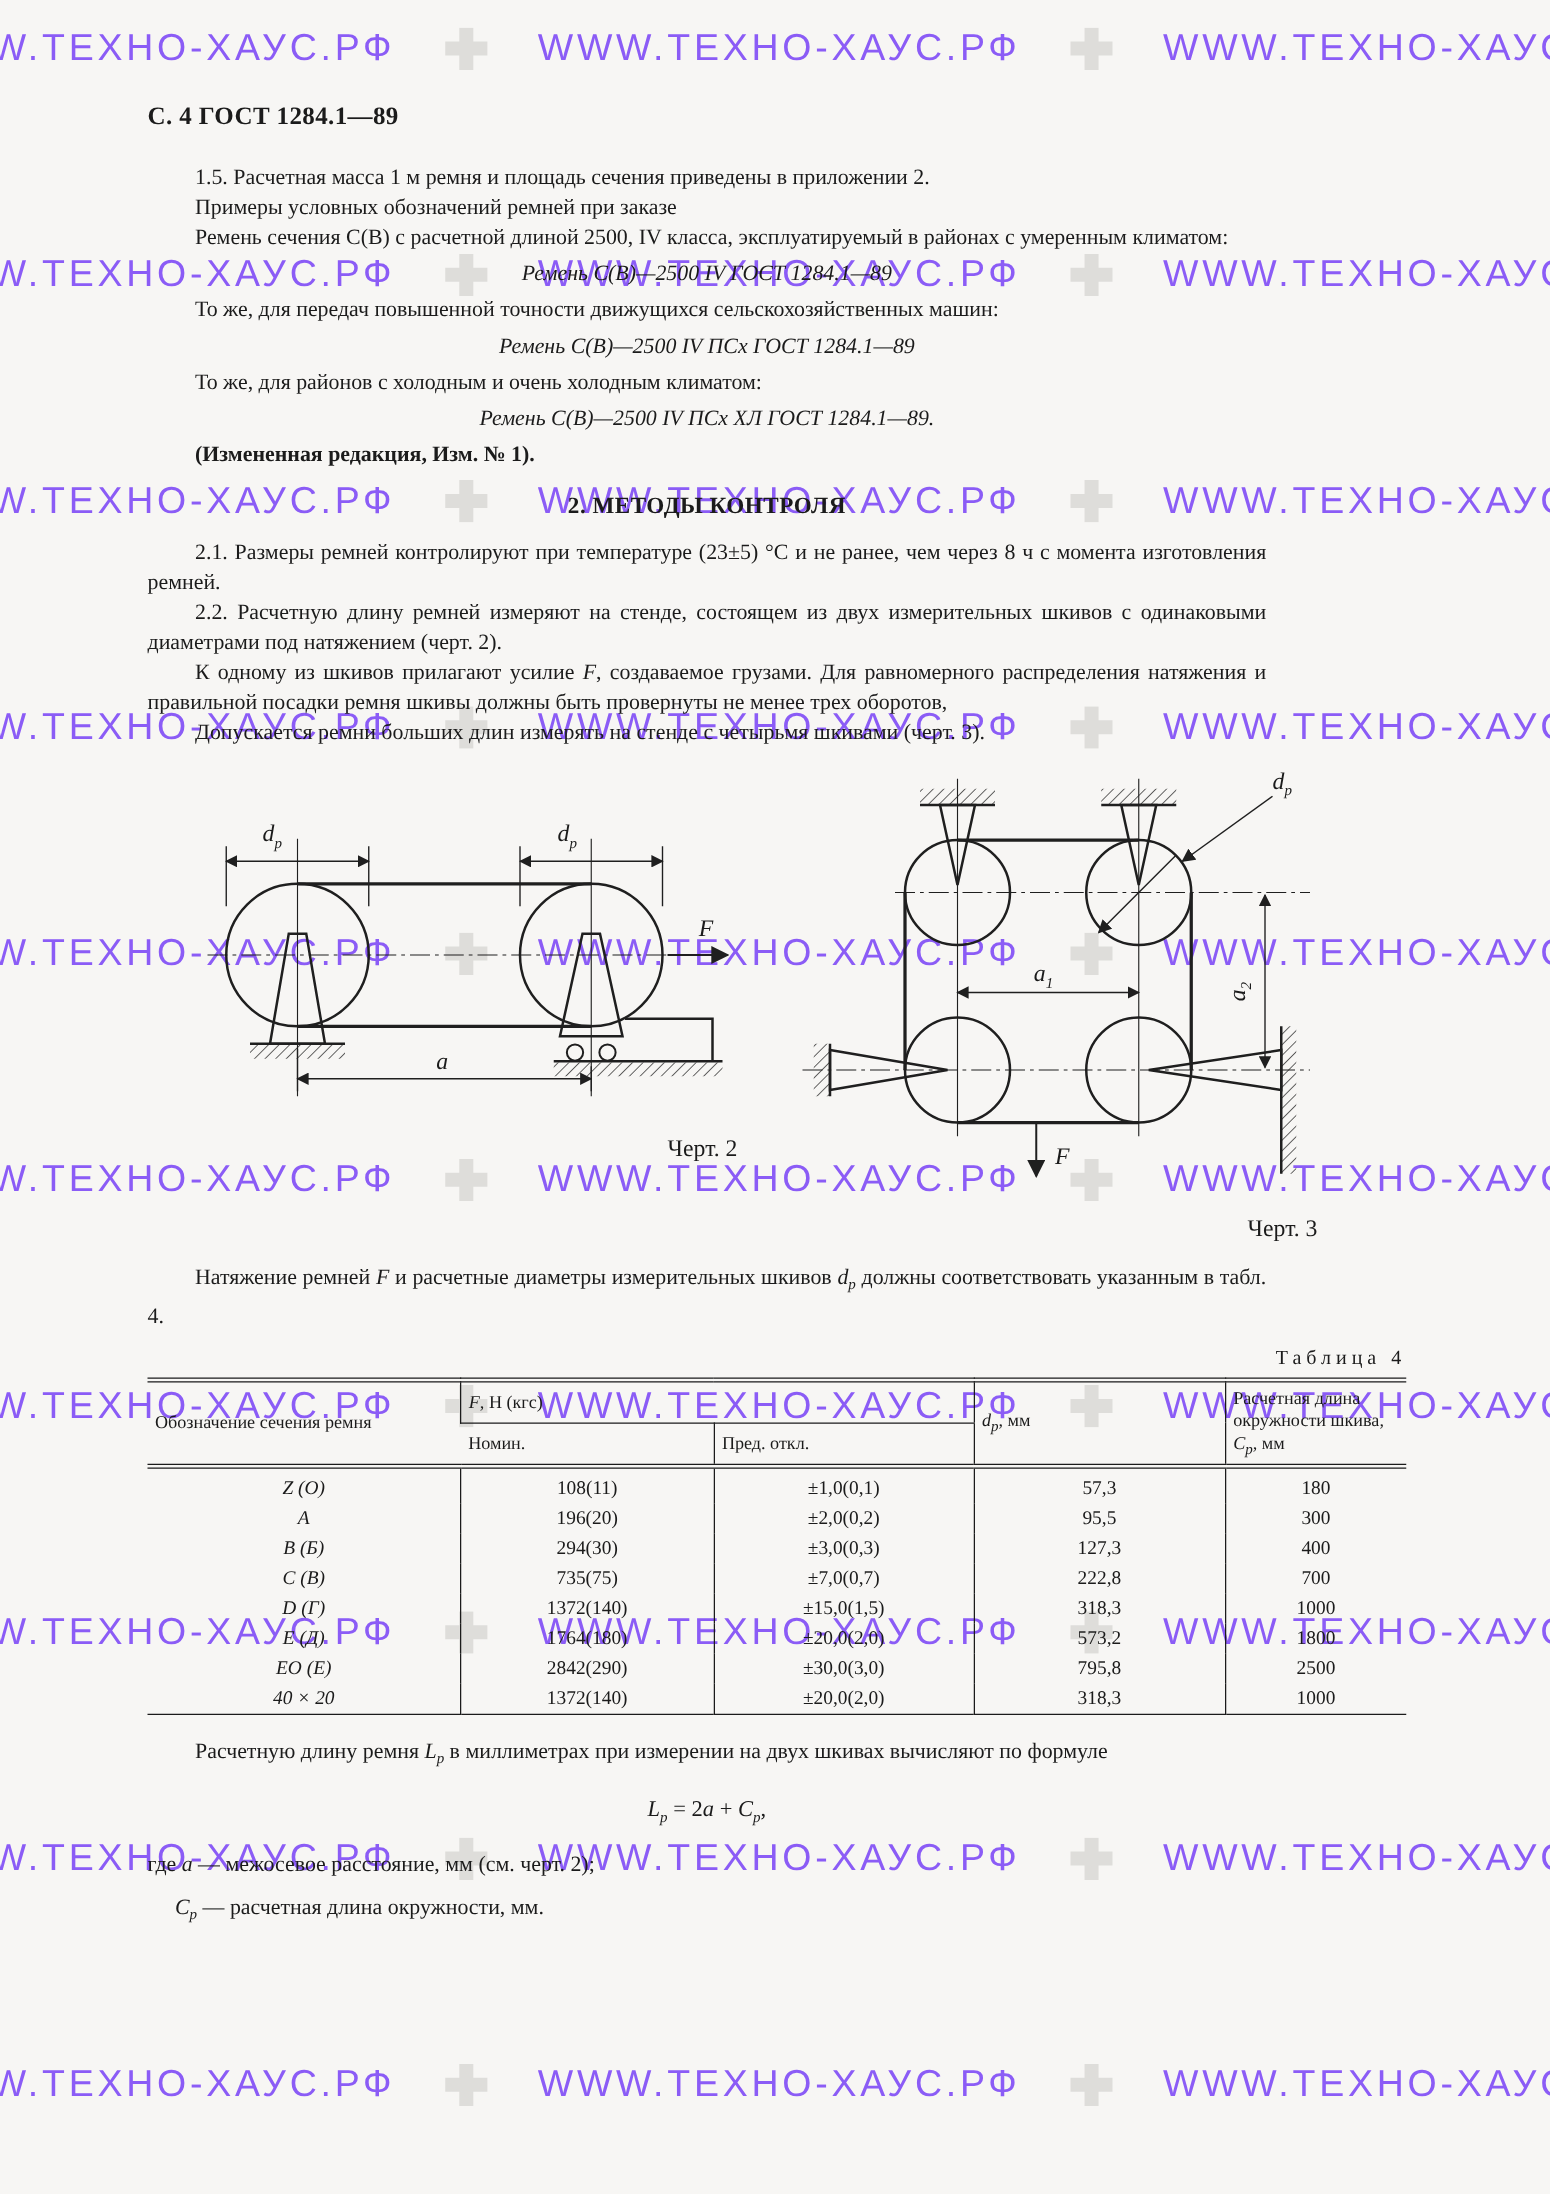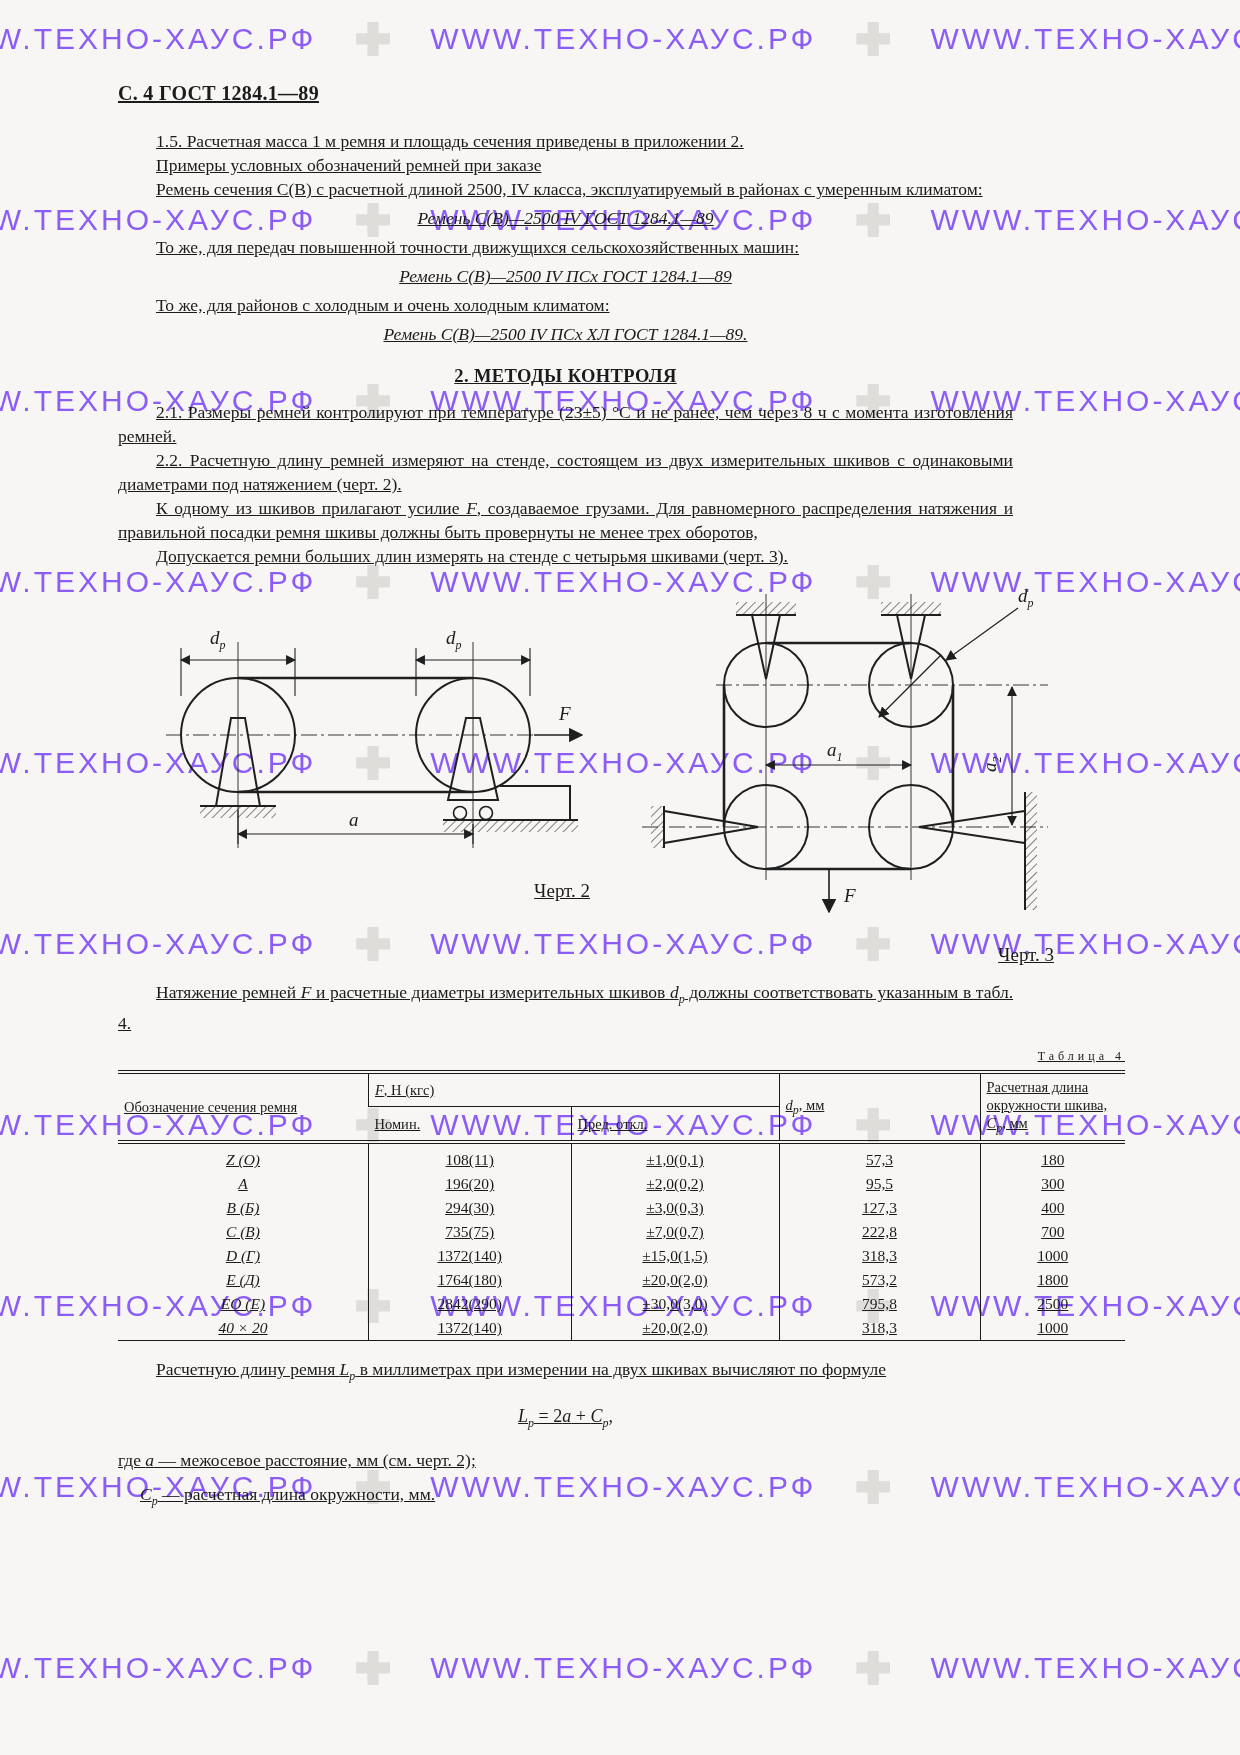--- a/index.html
+++ b/index.html
@@ -14,21 +14,21 @@
   .wm-row{position:absolute;left:-70px;display:flex;align-items:center;gap:40px;white-space:nowrap;}
   .wm-text{
     font-family:"Liberation Sans","DejaVu Sans",sans-serif;
     font-size:30px;letter-spacing:3px;color:#8b5cf6;font-weight:400;
   }
   .wm-icon{
     width:34px;height:34px;background:#deddda;display:inline-block;
     clip-path:polygon(33% 0,66% 0,66% 33%,100% 33%,100% 66%,66% 66%,66% 100%,33% 100%,33% 66%,0 66%,0 33%,33% 33%);
   }
   
-  .content{position:absolute;inset:0;z-index:1;padding:82px 0 15px 118px;text-decoration:underline;}
+  .content{position:absolute;inset:0;z-index:1;padding:82px 0 15px 118px;}
   .doc-header{font-weight:bold;font-size:20px;letter-spacing:.3px;}
   .text-col{width:895px;}
   p{margin:0;font-size:17.5px;line-height:24px;}
   .just{text-align:justify;}
   .ind{text-indent:38px;}
   .mt{margin-top:2px;}
   .des{text-align:center;font-style:italic;margin:5px 0;}
   .bold{font-weight:bold;}
   .h2{
     text-align:center;font-weight:bold;font-size:18.5px;
@@ -37,21 +37,21 @@
   .sym{font-style:italic;}
   sub.s{font-size:12px;}
   
   .figs{display:flex;margin-top:12px;margin-left:20px;}
   .fig{display:flex;flex-direction:column;align-items:flex-end;}
   .fig-cap{font-size:19px;margin-top:22px;}
   .fig2{margin-top:40px;margin-right:34px;}
   svg{display:block;}
   svg text{font-family:"Liberation Serif","DejaVu Serif",serif;font-style:italic;fill:#1b1b1b;}
   
-  .tbl-cap{width:1007px;text-align:right;font-size:12px;letter-spacing:4px;margin:14px 0 6px 0;}
+  .tbl-cap{width:1007px;text-align:right;font-size:16px;letter-spacing:4px;margin:14px 0 6px 0;}
   table.t4{
     width:1007px;border-collapse:collapse;
     border-top:4px double #1b1b1b;border-bottom:1px solid #1b1b1b;
     font-size:15.5px;
   }
   .t4 th{
     font-weight:normal;font-size:14.5px;line-height:18px;
     padding:4px 6px;border-bottom:4px double #1b1b1b;vertical-align:middle;
   }
   .t4 th.grp{border-bottom:1px solid #1b1b1b;}
@@ -152,20 +152,21 @@
     <p class="ind just" style="margin-top:24px">1.5. Расчетная масса 1 м ремня и площадь сечения приведены в приложении 2.</p>
     <p class="ind">Примеры условных обозначений ремней при заказе</p>
     <p class="ind just">Ремень сечения С(В) с расчетной длиной 2500, IV класса, эксплуатируемый в районах с умеренным климатом:</p>
 
     <p class="des">Ремень С(В)—2500 IV ГОСТ  1284.1—89</p>
     <p class="ind just">То же, для передач повышенной точности движущихся сельскохозяйственных машин:</p>
     <p class="des">Ремень С(В)—2500 IV ПСх ГОСТ  1284.1—89</p>
     <p class="ind just">То же, для районов с холодным и очень холодным климатом:</p>
     <p class="des">Ремень С(В)—2500 IV ПСх ХЛ ГОСТ  1284.1—89.</p>
 
+    <p class="ind bold mt">(Измененная редакция, Изм. №  1).</p>
 
     <p class="h2">2. МЕТОДЫ КОНТРОЛЯ</p>
 
     <p class="ind just">2.1. Размеры ремней контролируют при температуре (23±5) °С и не ранее, чем через 8 ч с момента изготовления ремней.</p>
     <p class="ind just">2.2. Расчетную длину ремней измеряют на стенде, состоящем из двух измерительных шкивов с одинаковыми диаметрами под натяжением (черт. 2).</p>
 
     <p class="ind just"><span>К одному из шкивов прилагают усилие </span><span class="sym">F</span><span>, создаваемое грузами. Для равномерного распределения натяжения и правильной посадки ремня шкивы должны быть провернуты не менее трех оборотов,</span></p>
 
     <p class="ind just">Допускается ремни больших длин измерять на стенде с четырьмя шкивами (черт. 3).</p>
   </div>

